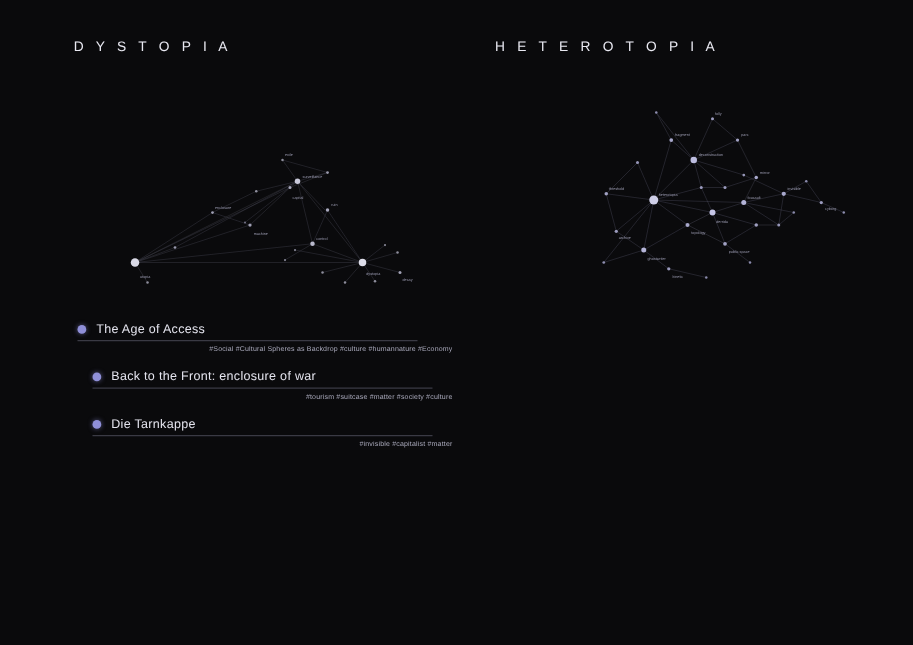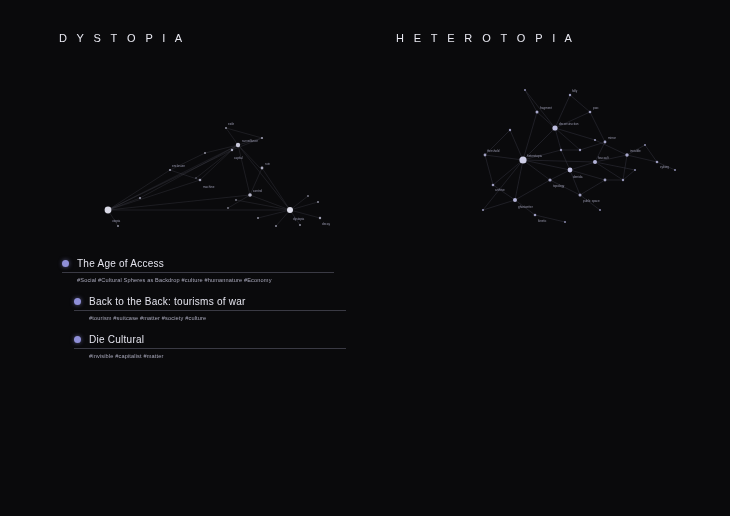--- a/index.html
+++ b/index.html
@@ -10,20 +10,21 @@
     background: #0a0a0c;
     font-family: "Liberation Sans", sans-serif;
     color: #d8d8e0;
     overflow: hidden;
     position: relative;
   }
   .panel {
     position: absolute;
     top: 0;
     height: 516px;
+    text-align: right;
   }
   #panel-left  { left: 0;   width: 365px; }
   #panel-right { left: 365px; width: 365px; }
 
   .panel-title {
     position: absolute;
     top: 32px;
     font-size: 11px;
     letter-spacing: 3.4px;
     color: #e9e9f2;
@@ -178,28 +179,28 @@
     <div class="entry">
       <div class="entry-head">
         <span class="dot"></span>
         <span class="entry-title">The Age of Access</span>
       </div>
       <div class="entry-tags">#Social #Cultural Spheres as Backdrop #culture #humannature #Economy</div>
     </div>
     <div class="entry">
       <div class="entry-head">
         <span class="dot"></span>
-        <span class="entry-title">Back to the Back: tourisms of war</span>
+        <span class="entry-title">Back to the Front: enclosure of war</span>
       </div>
       <div class="entry-tags">#tourism #suitcase #matter #society #culture</div>
     </div>
     <div class="entry">
       <div class="entry-head">
         <span class="dot"></span>
-        <span class="entry-title">Die Cultural</span>
+        <span class="entry-title">Die Tarnkappe</span>
       </div>
       <div class="entry-tags">#invisible #capitalist #matter</div>
     </div>
   </div>
 </div>
 
 <div class="panel" id="panel-right">
   <div class="panel-title">H E T E R O T O P I A</div>
 
   <div class="graph">

